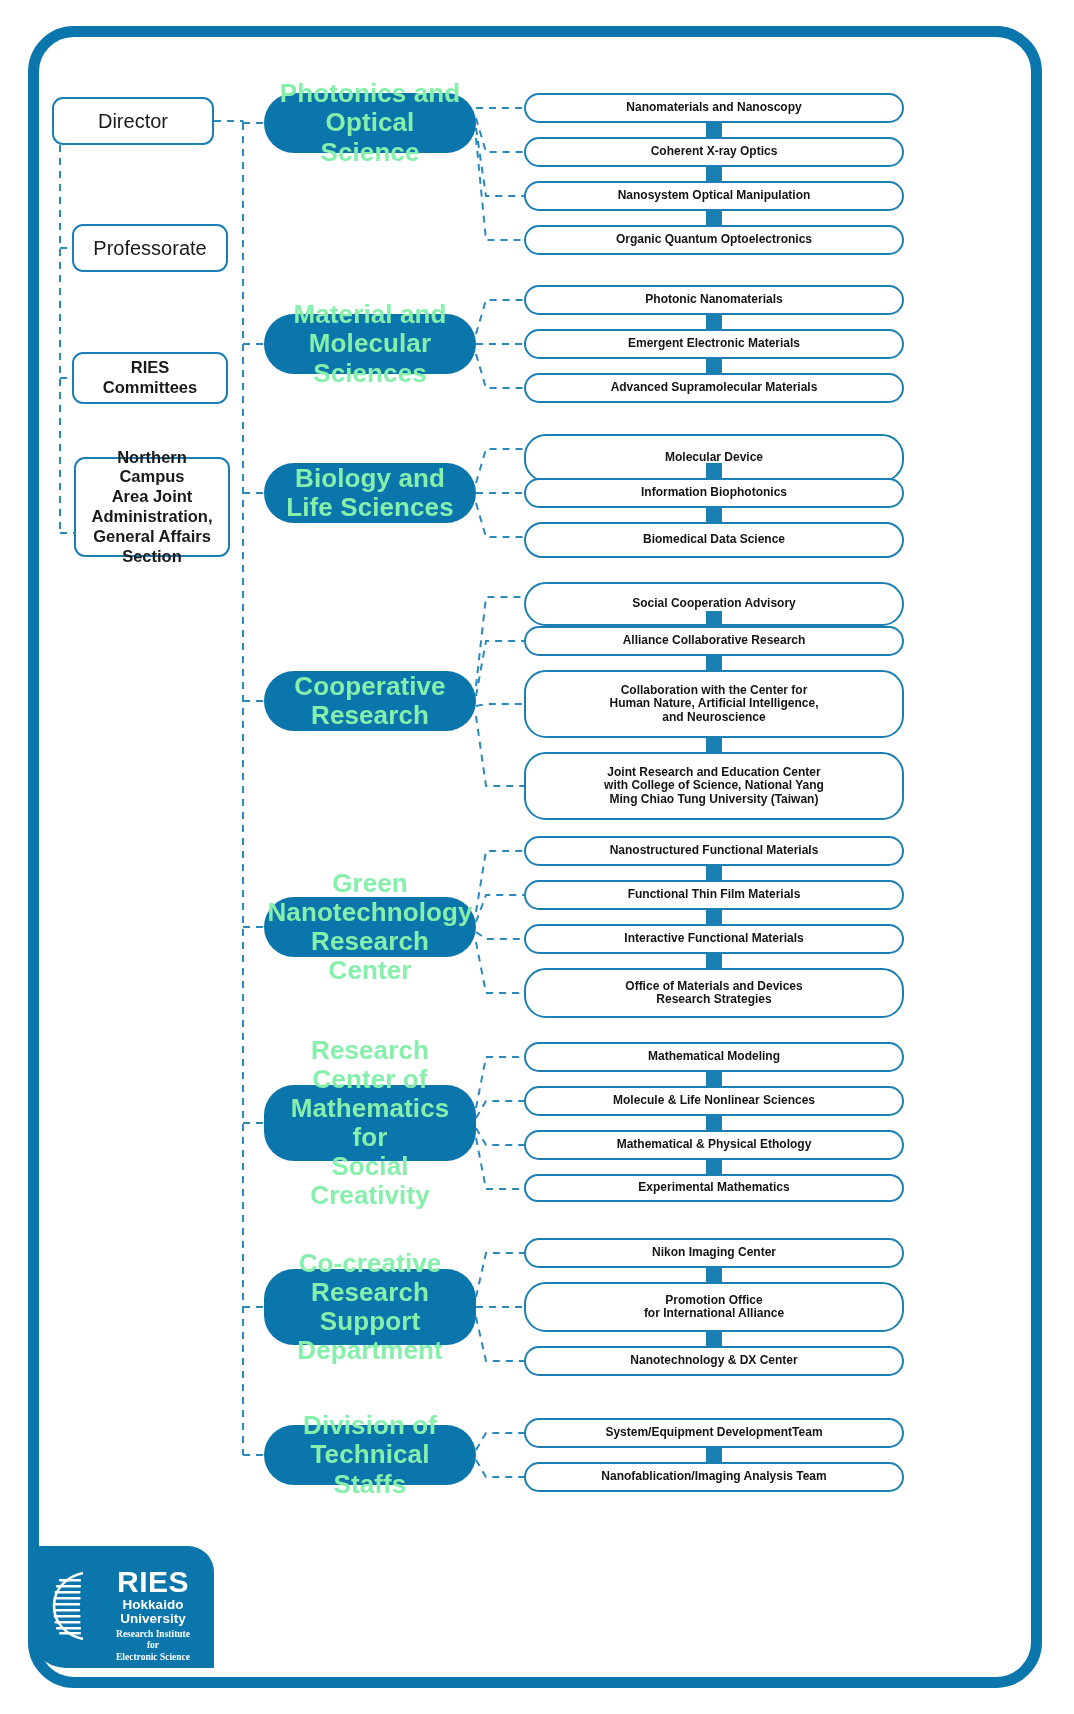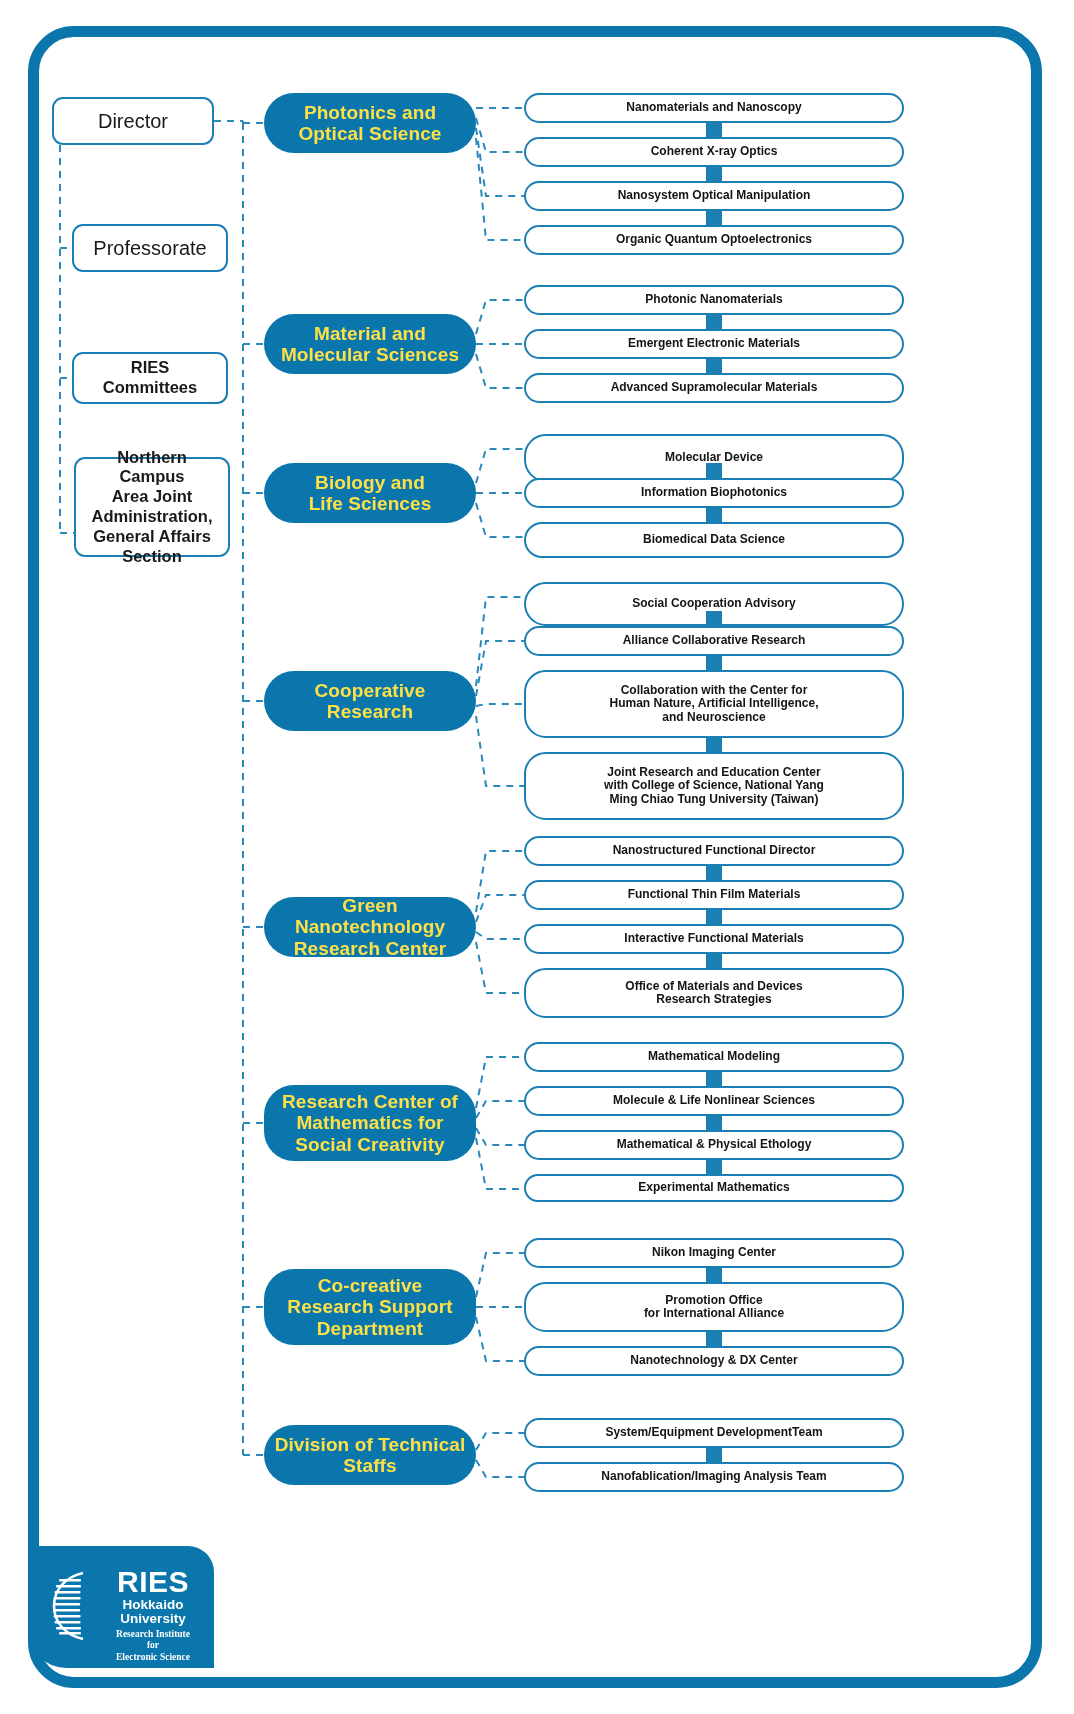--- a/index.html
+++ b/index.html
@@ -63,22 +63,22 @@
   .admin-node.small {
     font-size: 16.5px;
     font-weight: 700;
     line-height: 1.2;
   }
 
   
   .dept-node {
     background: #0a76ab;
     border-radius: 30px;
-    color: #fde047;
-    font-size: 19px;
+    color: #86efac;
+    font-size: 26px;
     font-weight: 700;
     letter-spacing: 0.1px;
     padding: 12px 10px;
   }
 
   
   .lab-node {
     background: #ffffff;
     border: 2.5px solid #1b7fb4;
     border-radius: 22px;
@@ -272,21 +272,21 @@
         <span>Collaboration with the Center for<br>Human Nature, Artificial Intelligence,<br>and Neuroscience</span>
       </div>
       <div class="lab-tie" style="left: 706px; top: 737px; height: 16px;"></div>
       <div class="node lab-node" style="left: 524px; top: 752px; width: 380px; height: 68px;">
         <span>Joint Research and Education Center<br>with College of Science, National Yang<br>Ming Chiao Tung University (Taiwan)</span>
       </div>
       <div class="node dept-node" style="left: 264px; top: 671px; width: 212px; height: 60px;">
         <span>Cooperative<br>Research</span>
       </div>
       <div class="node lab-node" style="left: 524px; top: 836px; width: 380px; height: 30px;">
-        <span>Nanostructured Functional Director</span>
+        <span>Nanostructured Functional Materials</span>
       </div>
       <div class="lab-tie" style="left: 706px; top: 865px; height: 16px;"></div>
       <div class="node lab-node" style="left: 524px; top: 880px; width: 380px; height: 30px;">
         <span>Functional Thin Film Materials</span>
       </div>
       <div class="lab-tie" style="left: 706px; top: 909px; height: 16px;"></div>
       <div class="node lab-node" style="left: 524px; top: 924px; width: 380px; height: 30px;">
         <span>Interactive Functional Materials</span>
       </div>
       <div class="lab-tie" style="left: 706px; top: 953px; height: 16px;"></div>

